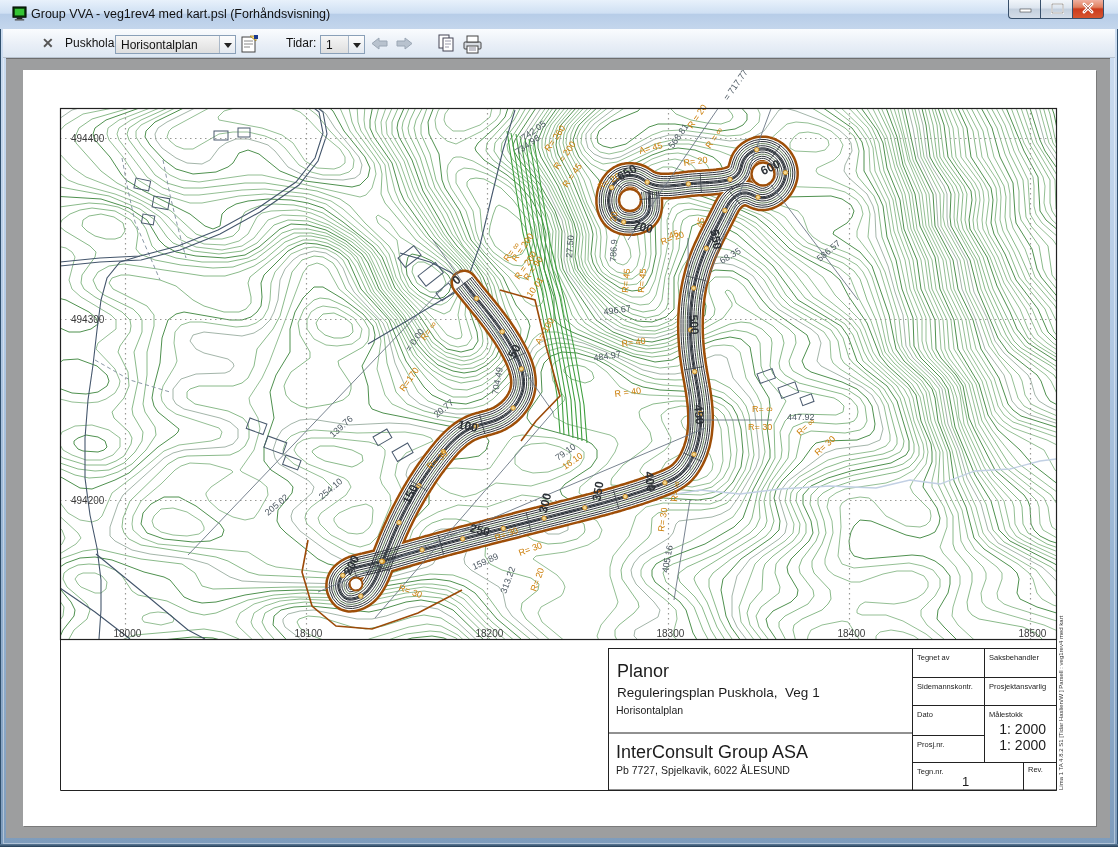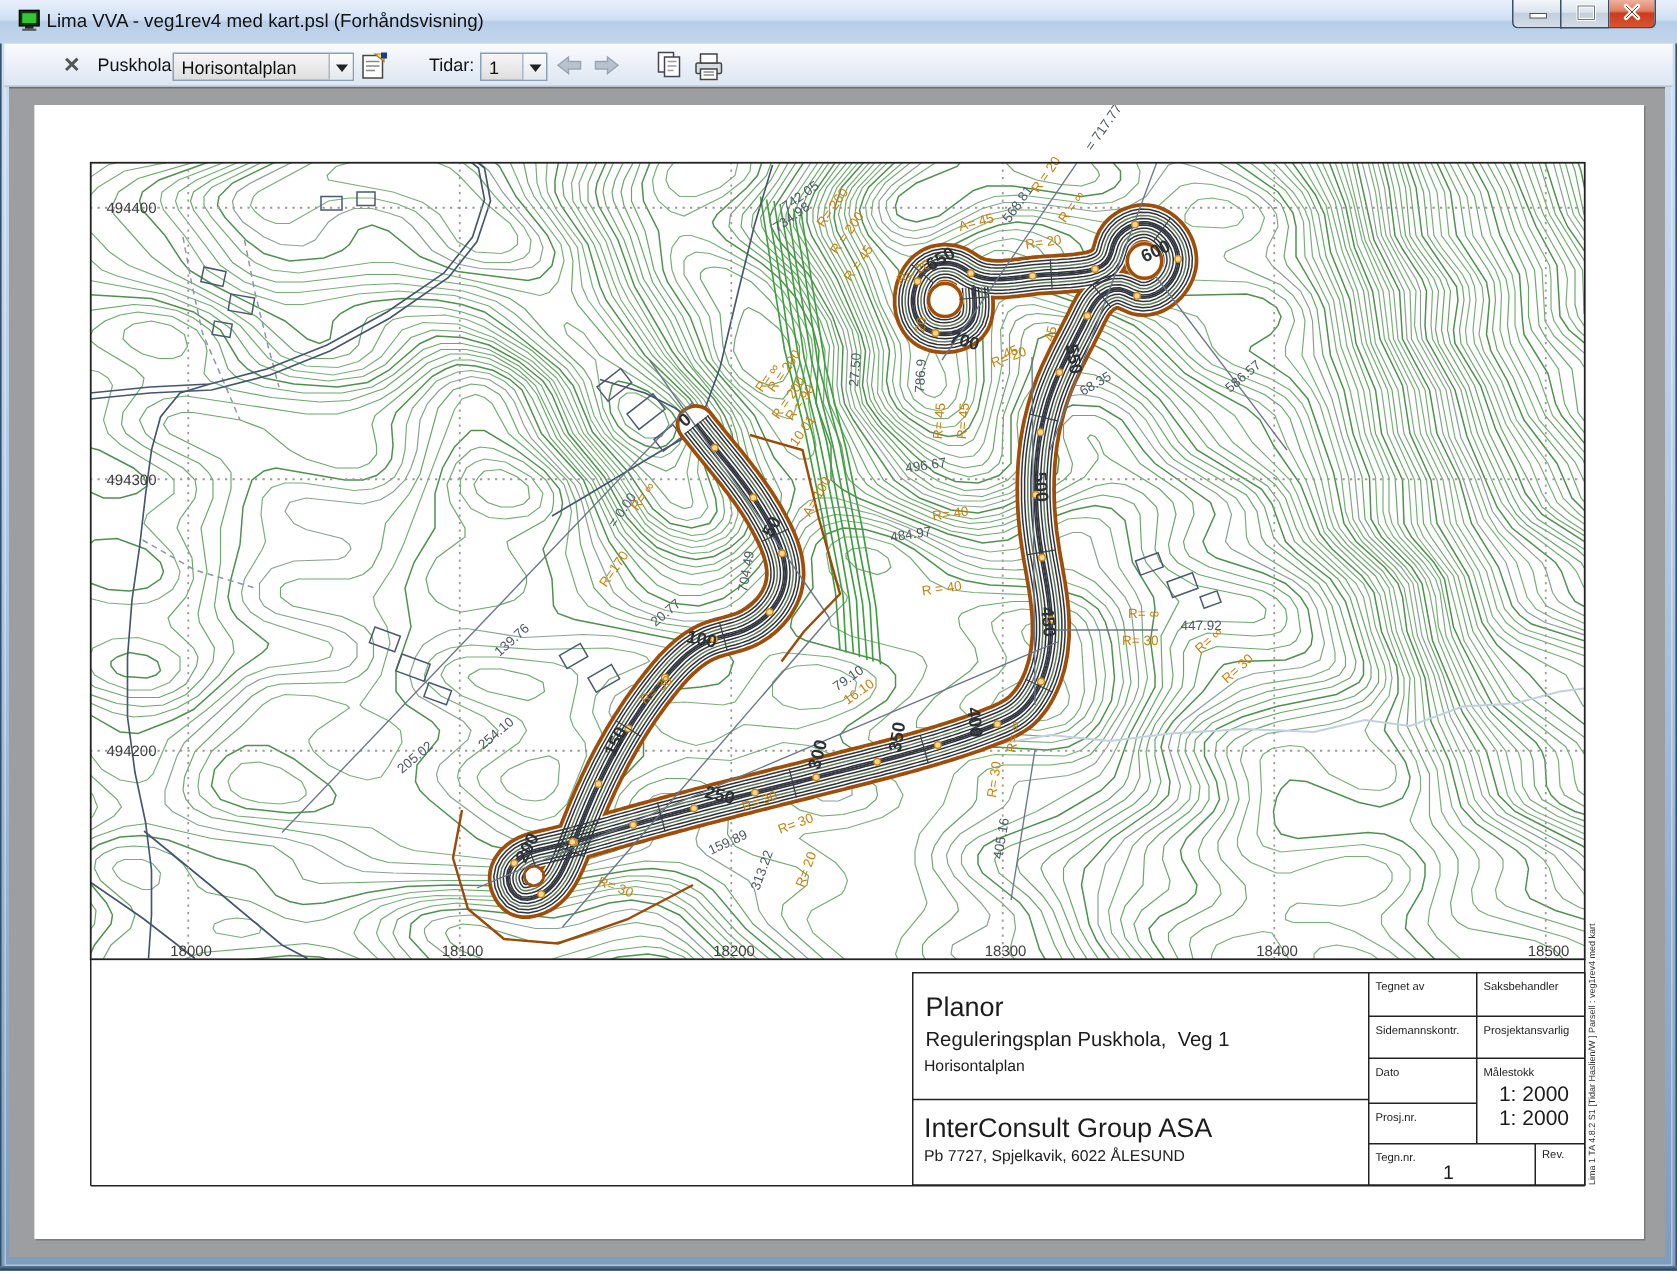--- a/index.html
+++ b/index.html
@@ -505,21 +505,21 @@
     <path d="M31 14h7M31 16h7" stroke="#889" stroke-width="1"></path>
   </svg>
 </div>
 <div class="titlebar">
   <svg class="ticon" viewBox="0 0 16 16">
     <rect x="1" y="1" width="14" height="11" fill="#0a3a0a" stroke="#000"></rect>
     <rect x="3" y="3" width="10" height="7" fill="#35c435"></rect>
     <rect x="5" y="12" width="6" height="2" fill="#222"></rect>
     <rect x="3" y="14" width="10" height="1.5" fill="#555"></rect>
   </svg>
-  <div class="ttext">Lima VVA - veg1rev4 med kart.psl (Forhåndsvisning)</div>
+  <div class="ttext">Group VVA - veg1rev4 med kart.psl (Forhåndsvisning)</div>
 </div>
 <div class="winbtns">
   <div class="wb min"><svg width="30" height="17">
         <rect x="10" y="9" width="11" height="3" fill="#fff" stroke="#444" stroke-width="0.6"></rect>
       </svg></div>
   <div class="wb max"><svg width="30" height="17">
         <rect x="10" y="4" width="11" height="9" fill="none" stroke="#fff" stroke-width="2"></rect>
         <rect x="10" y="4" width="11" height="9" fill="none" stroke="#444" stroke-width="0.5"></rect>
       </svg></div>
   <div class="wb close"><svg width="30" height="17">

